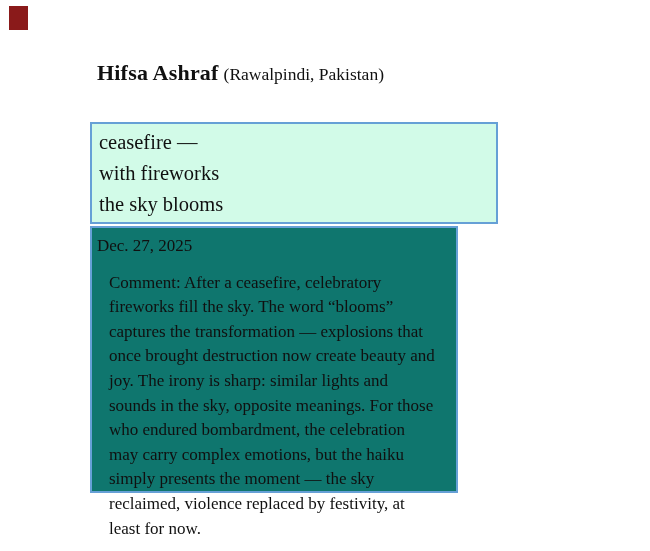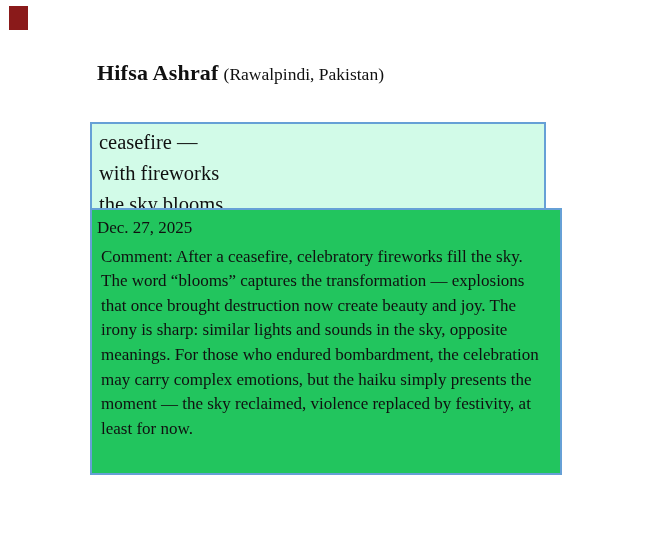--- a/index.html
+++ b/index.html
@@ -36,44 +36,44 @@
     letter-spacing: 0.2px;
   }
   .author-location {
     font-size: 17.5px;
     margin-left: 5px;
   }
   .haiku-box {
     position: absolute;
     left: 90px;
     top: 122px;
-    width: 456px;
+    width: 408px;
     height: 102px;
     box-sizing: border-box;
     background: var(--haiku-bg, #d2fbe8);
     border: 2px solid var(--border-blue, #66a0d6);
     padding: 3px 8px 0 7px;
     font-size: 20.5px;
     line-height: 31px;
   }
   .comment-box {
     position: absolute;
     left: 90px;
-    top: 208px;
-    width: 472px;
+    top: 226px;
+    width: 368px;
     height: 267px;
     box-sizing: border-box;
-    background: #22c55e;
+    background: #0f766e;
     border: 2px solid var(--border-blue, #66a0d6);
     padding: 6px 6px 6px 5px;
     font-size: 17px;
     line-height: 24.6px;
   }
   .comment-box .comment-text {
-    margin: 4px;
+    margin: 12px;
   }
 </style>
 </head>
 <body>
 
 <div class="page">
 
   <div class="marker"></div>
 
   <div class="header">

